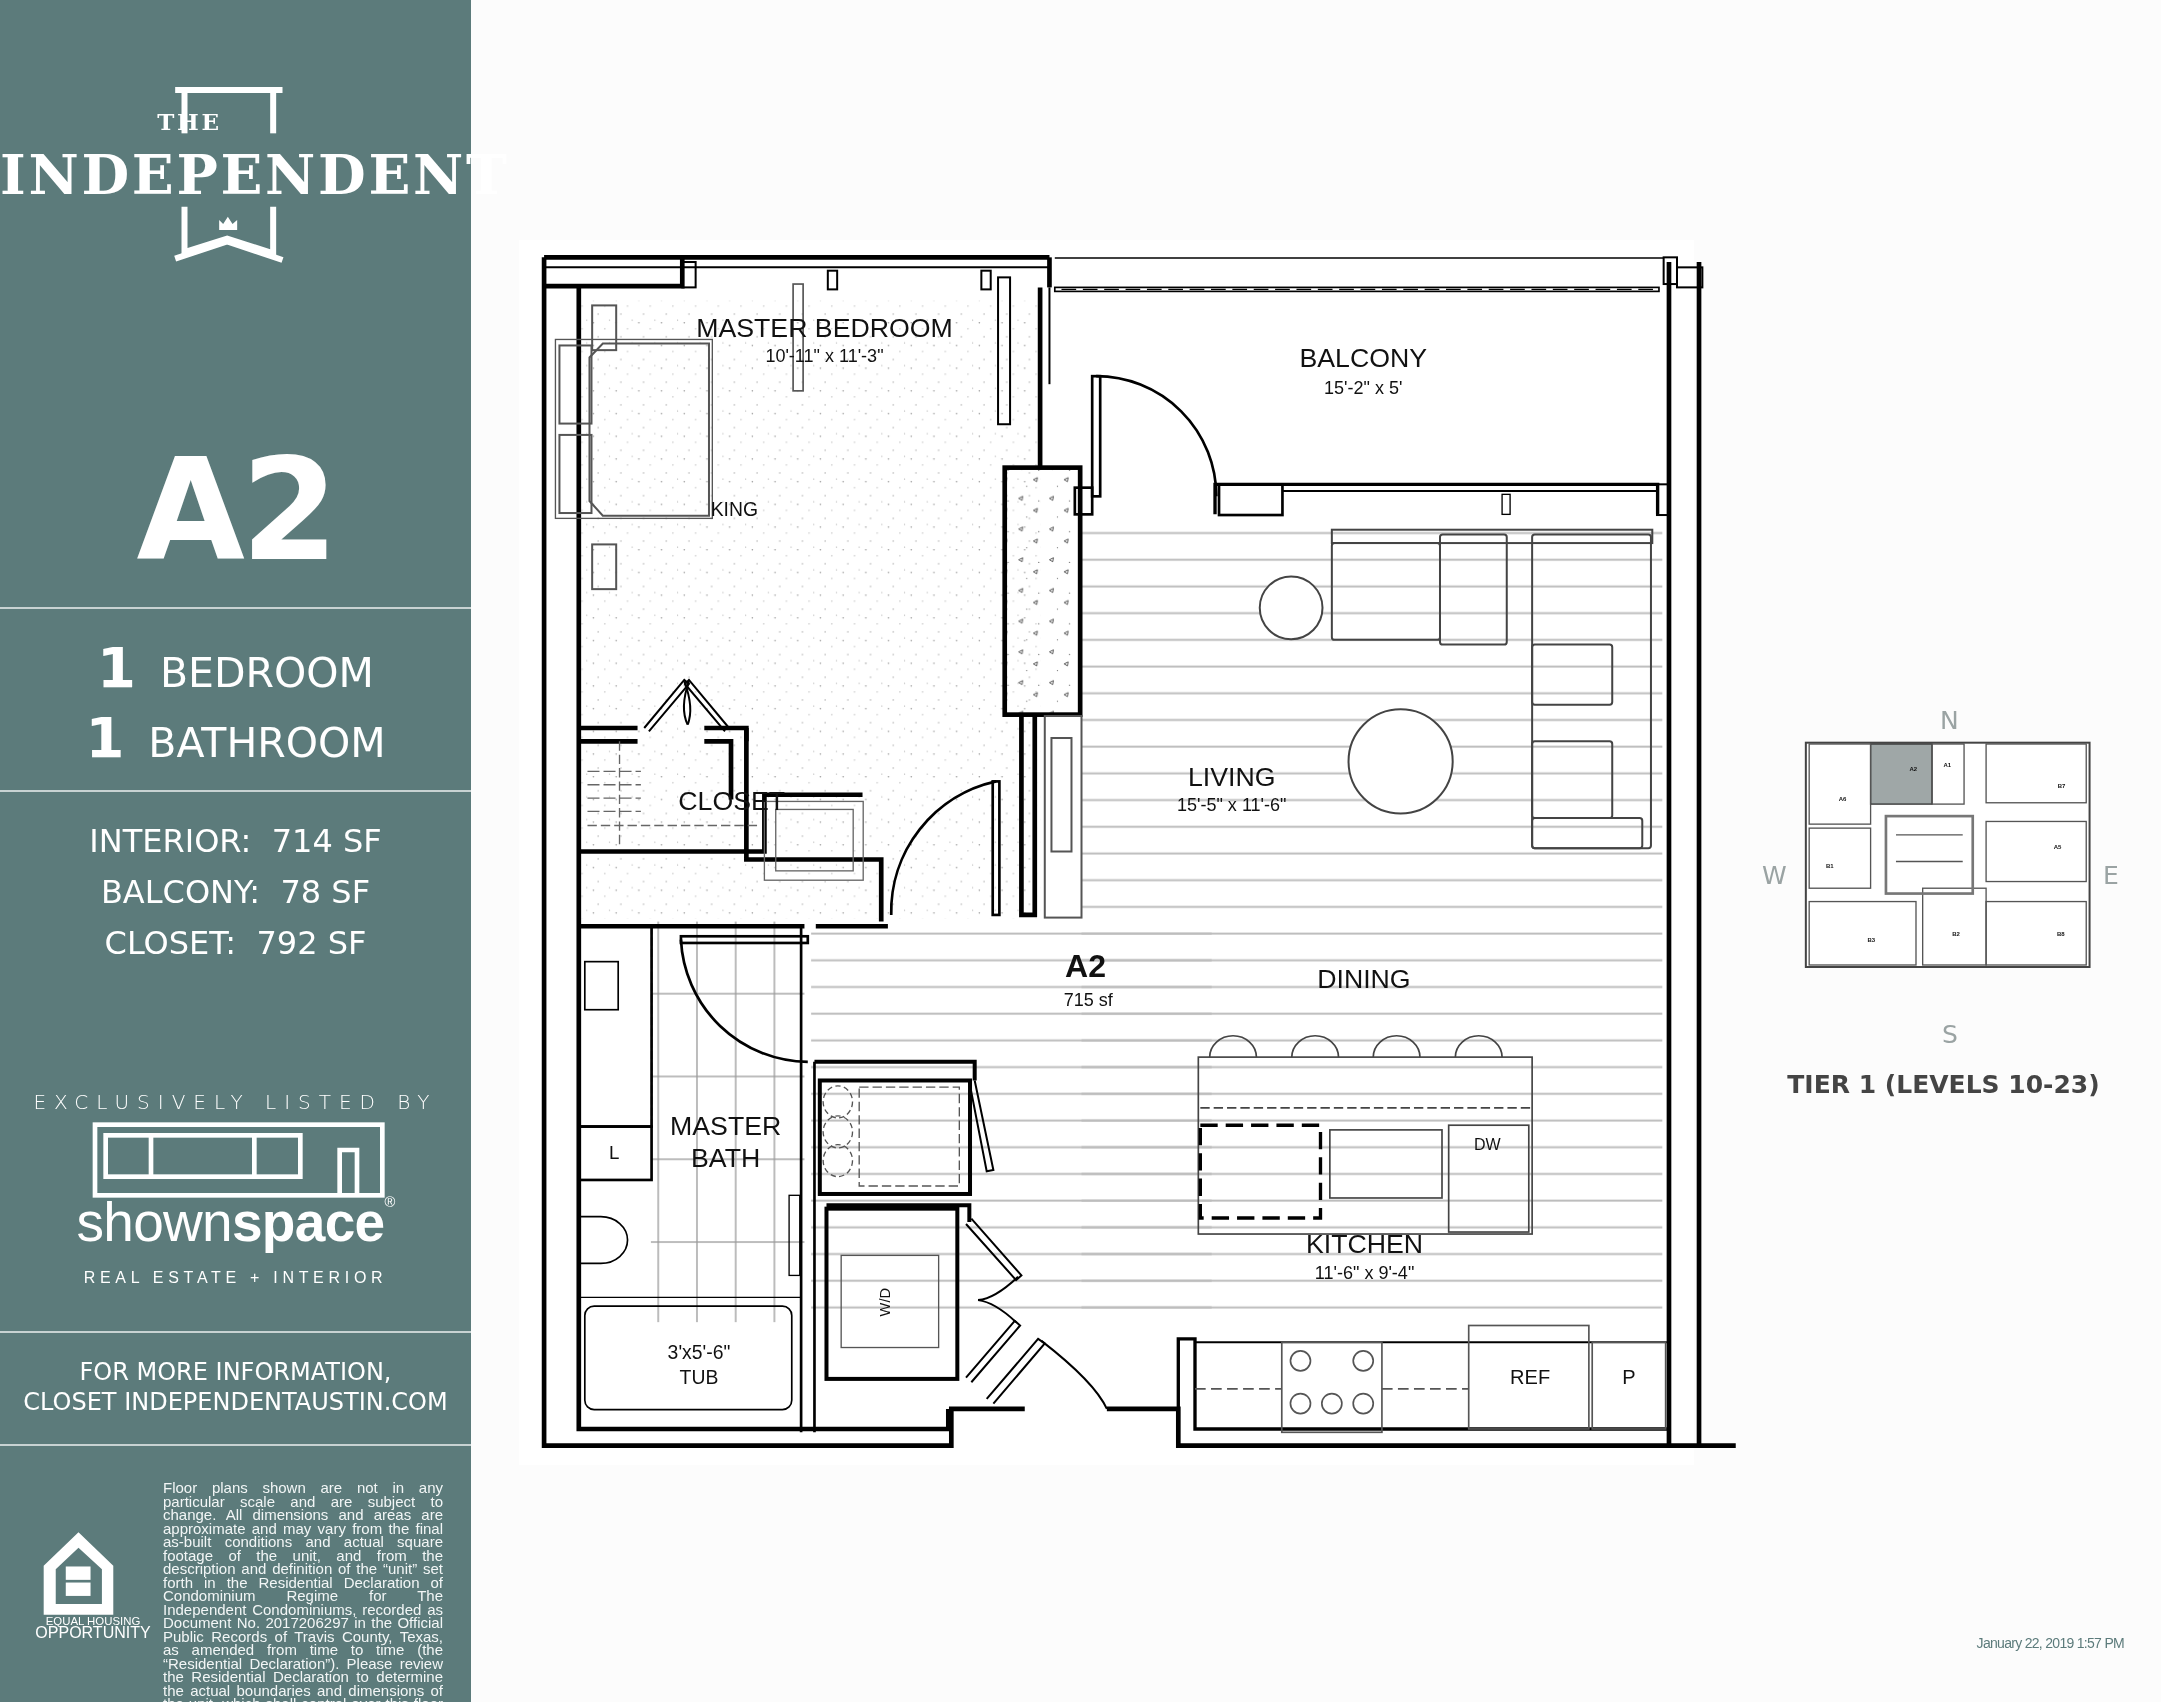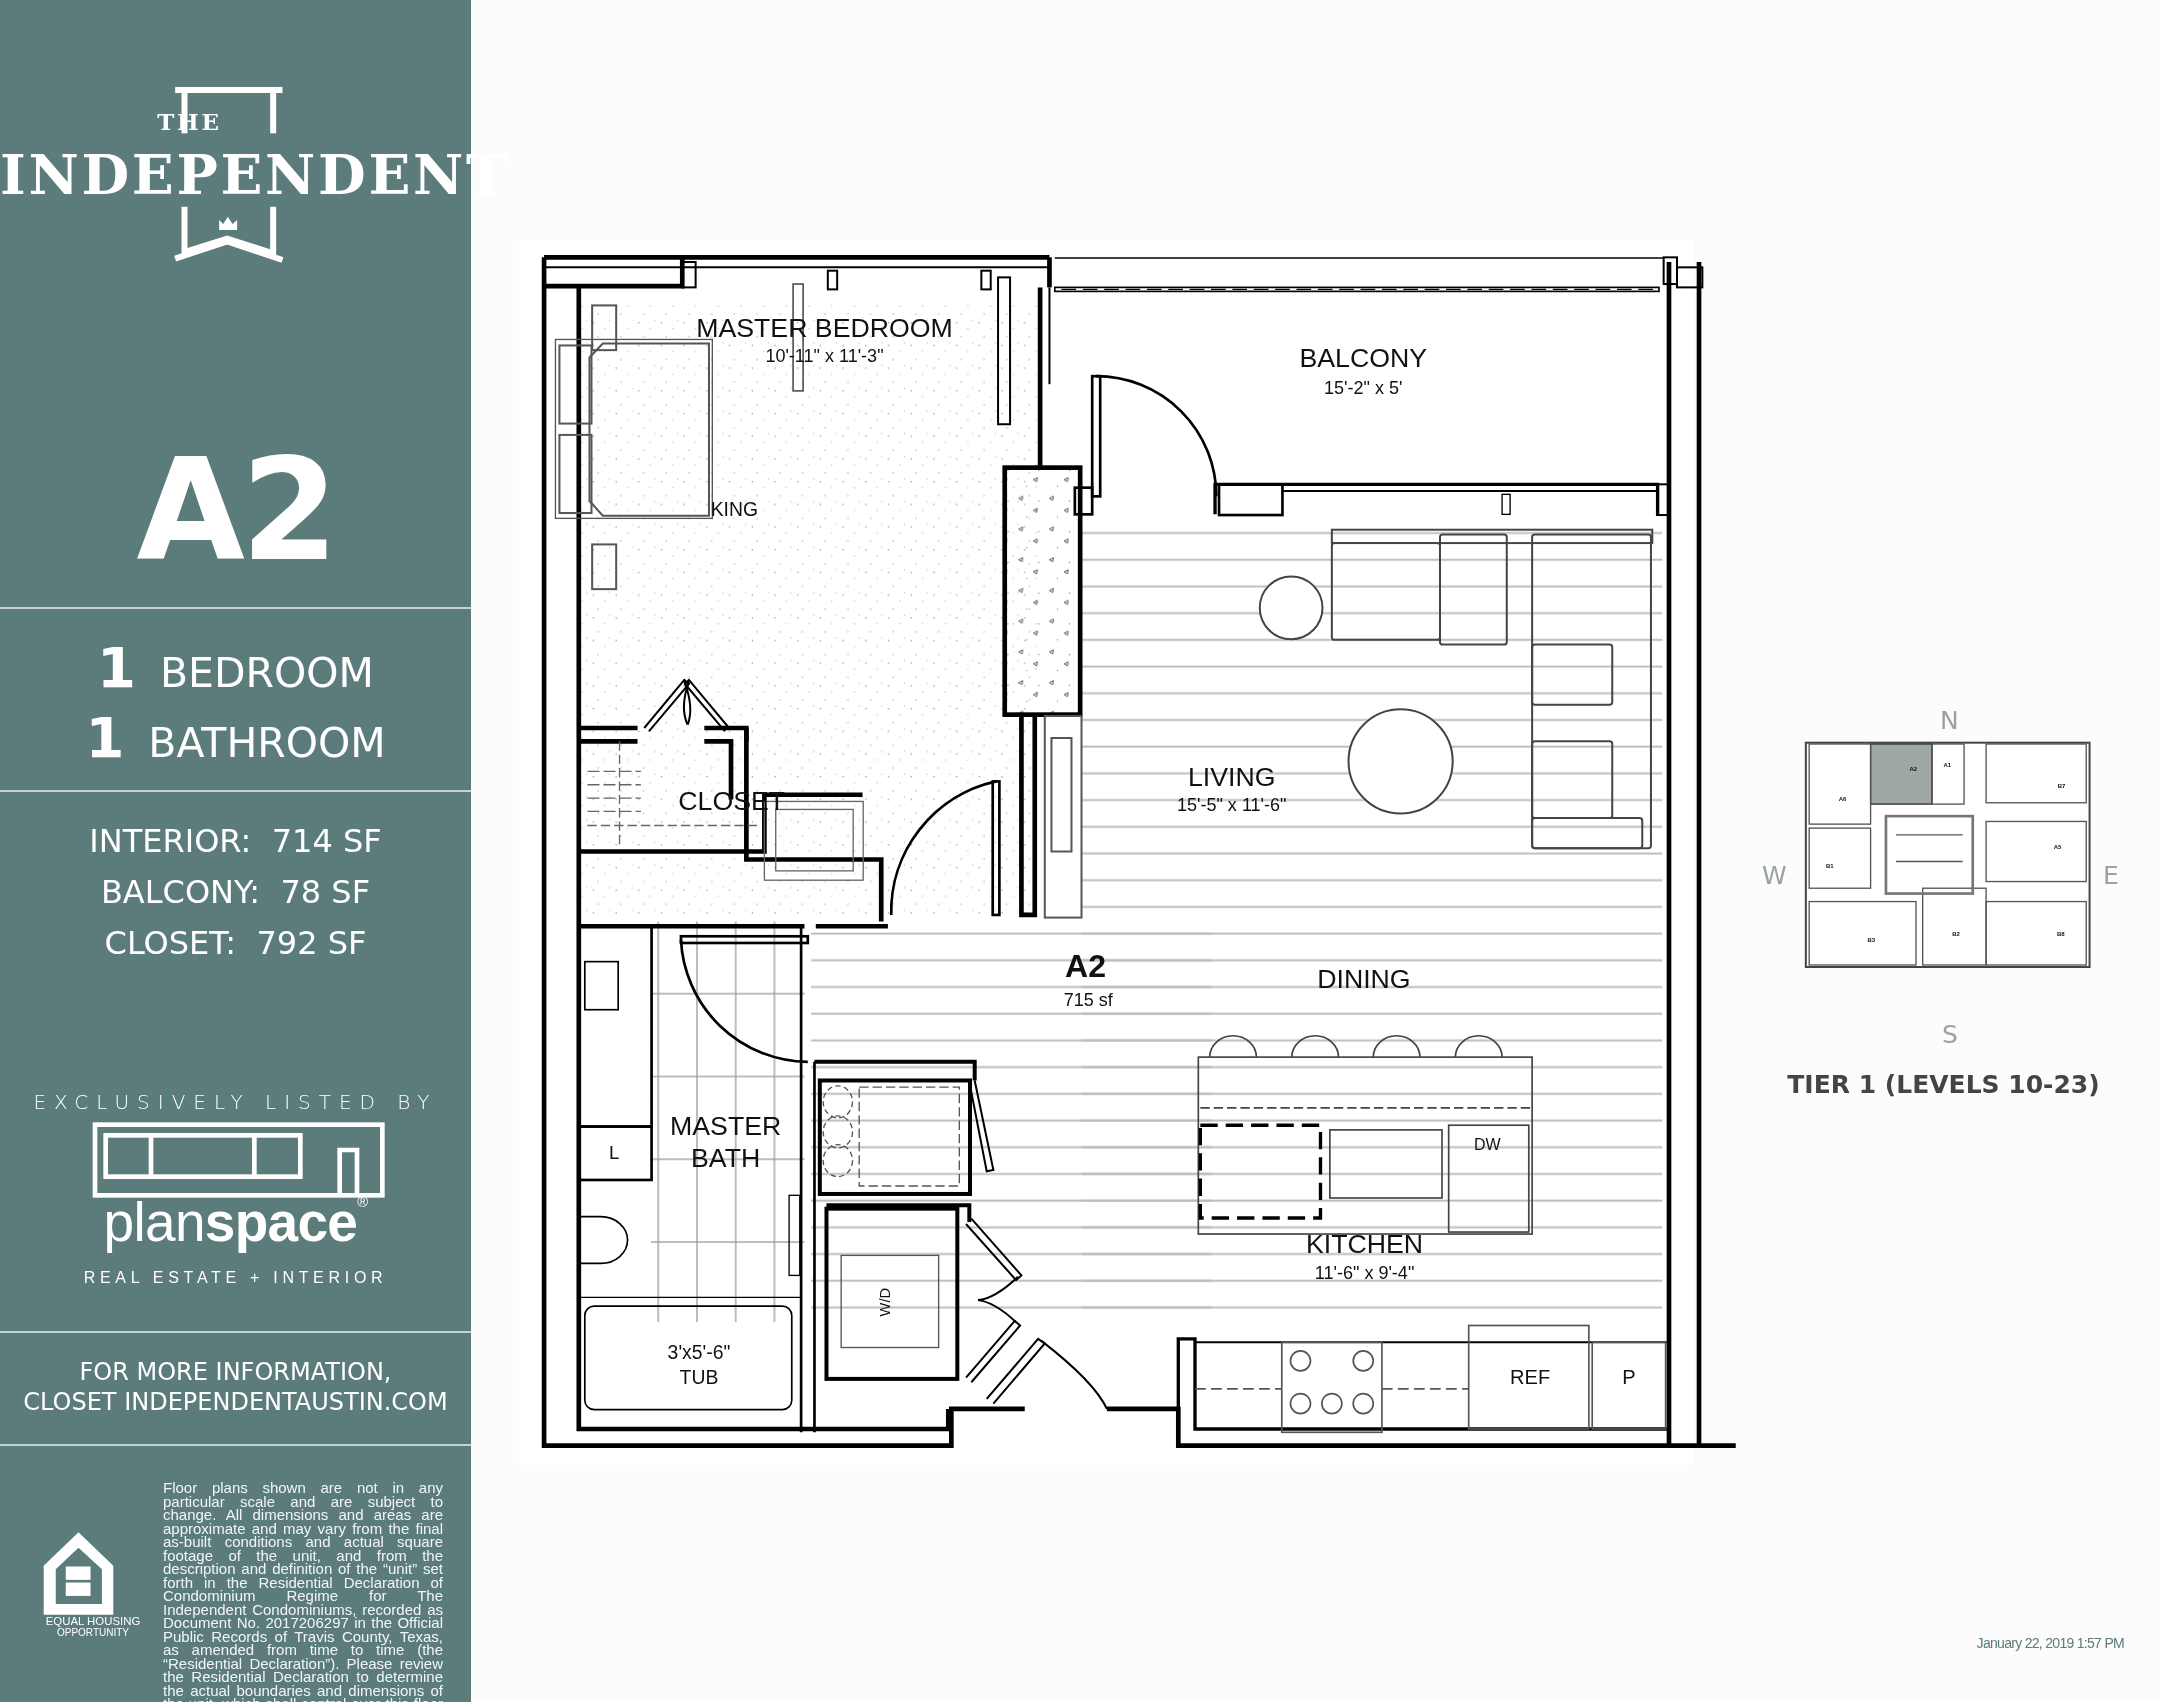--- a/index.html
+++ b/index.html
@@ -72,37 +72,37 @@
   <svg class="abs" style="left:92px;top:1122px" width="294" height="80" viewBox="0 0 440 120">
     <g fill="none" stroke="#fff" stroke-width="7">
       <rect x="4" y="4" width="431" height="106"></rect>
       <rect x="20" y="20" width="292" height="62"></rect>
       <line x1="88" y1="20" x2="88" y2="82"></line>
       <line x1="243" y1="20" x2="243" y2="82"></line>
       <polyline points="371,110 371,42 397,42 397,110"></polyline>
     </g>
   </svg>
   <div class="abs center urbanspace">
-    <span>plan</span><b>space</b><sup>®</sup>
+    <span>shown</span><b>space</b><sup>®</sup>
   </div>
   <div class="abs center rei">REAL ESTATE + INTERIOR</div>
 
   <div class="divider" style="top:1331px"></div>
   <div class="abs center info" style="top:1360px">FOR MORE INFORMATION,</div>
   <div class="abs center info" style="top:1390px">CLOSET INDEPENDENTAUSTIN.COM</div>
   <div class="divider" style="top:1444px"></div>
 
   <svg class="abs" style="left:43px;top:1529px" width="77" height="87" viewBox="0 0 115 130">
     <path d="M1,55 L53,5 L105,55 L105,128 L1,128 Z M19,60 L19,112 L88,112 L88,60 L53,28 Z" fill="#fff" fill-rule="evenodd"></path>
     <rect x="34" y="56" width="37" height="20" fill="#fff"></rect>
     <rect x="34" y="80" width="37" height="20" fill="#fff"></rect>
   </svg>
   <div class="abs eho-text">
     <div>EQUAL HOUSING</div>
-    <div style="font-size:10px">OPPORTUNITY</div>
+    <div style="font-size:16px">OPPORTUNITY</div>
   </div>
   <div class="abs disclaimer">Floor plans shown are not in any particular scale and are subject to change.  All dimensions and areas are approximate and may vary from the final as-built conditions and actual square footage of the unit, and from the description and definition of the “unit” set forth in the Residential Declaration of Condominium Regime for The Independent Condominiums, recorded as Document No. 2017206297 in the Official Public Records of Travis County, Texas, as amended from time to time (the “Residential Declaration”). Please review the Residential Declaration to determine the actual boundaries and dimensions of the unit, which shall control over this floor plan.  It is understood and agreed that seller is not building the unit to the precise specifications or designs of this floor plan.  Additionally, the unit is being sold unfurnished and will not contain the items shown on this floor plan.</div>
 </div>
 
 <div class="plan-panel"></div>
 <svg class="abs" style="left:0;top:0" width="2161" height="1703" viewBox="0 0 3237 2550">
   <defs>
     <pattern id="plank" width="40" height="40" patternUnits="userSpaceOnUse">
       <line x1="0" y1="38" x2="40" y2="38" stroke="#bdbdbd" stroke-width="3"></line>
     </pattern>

